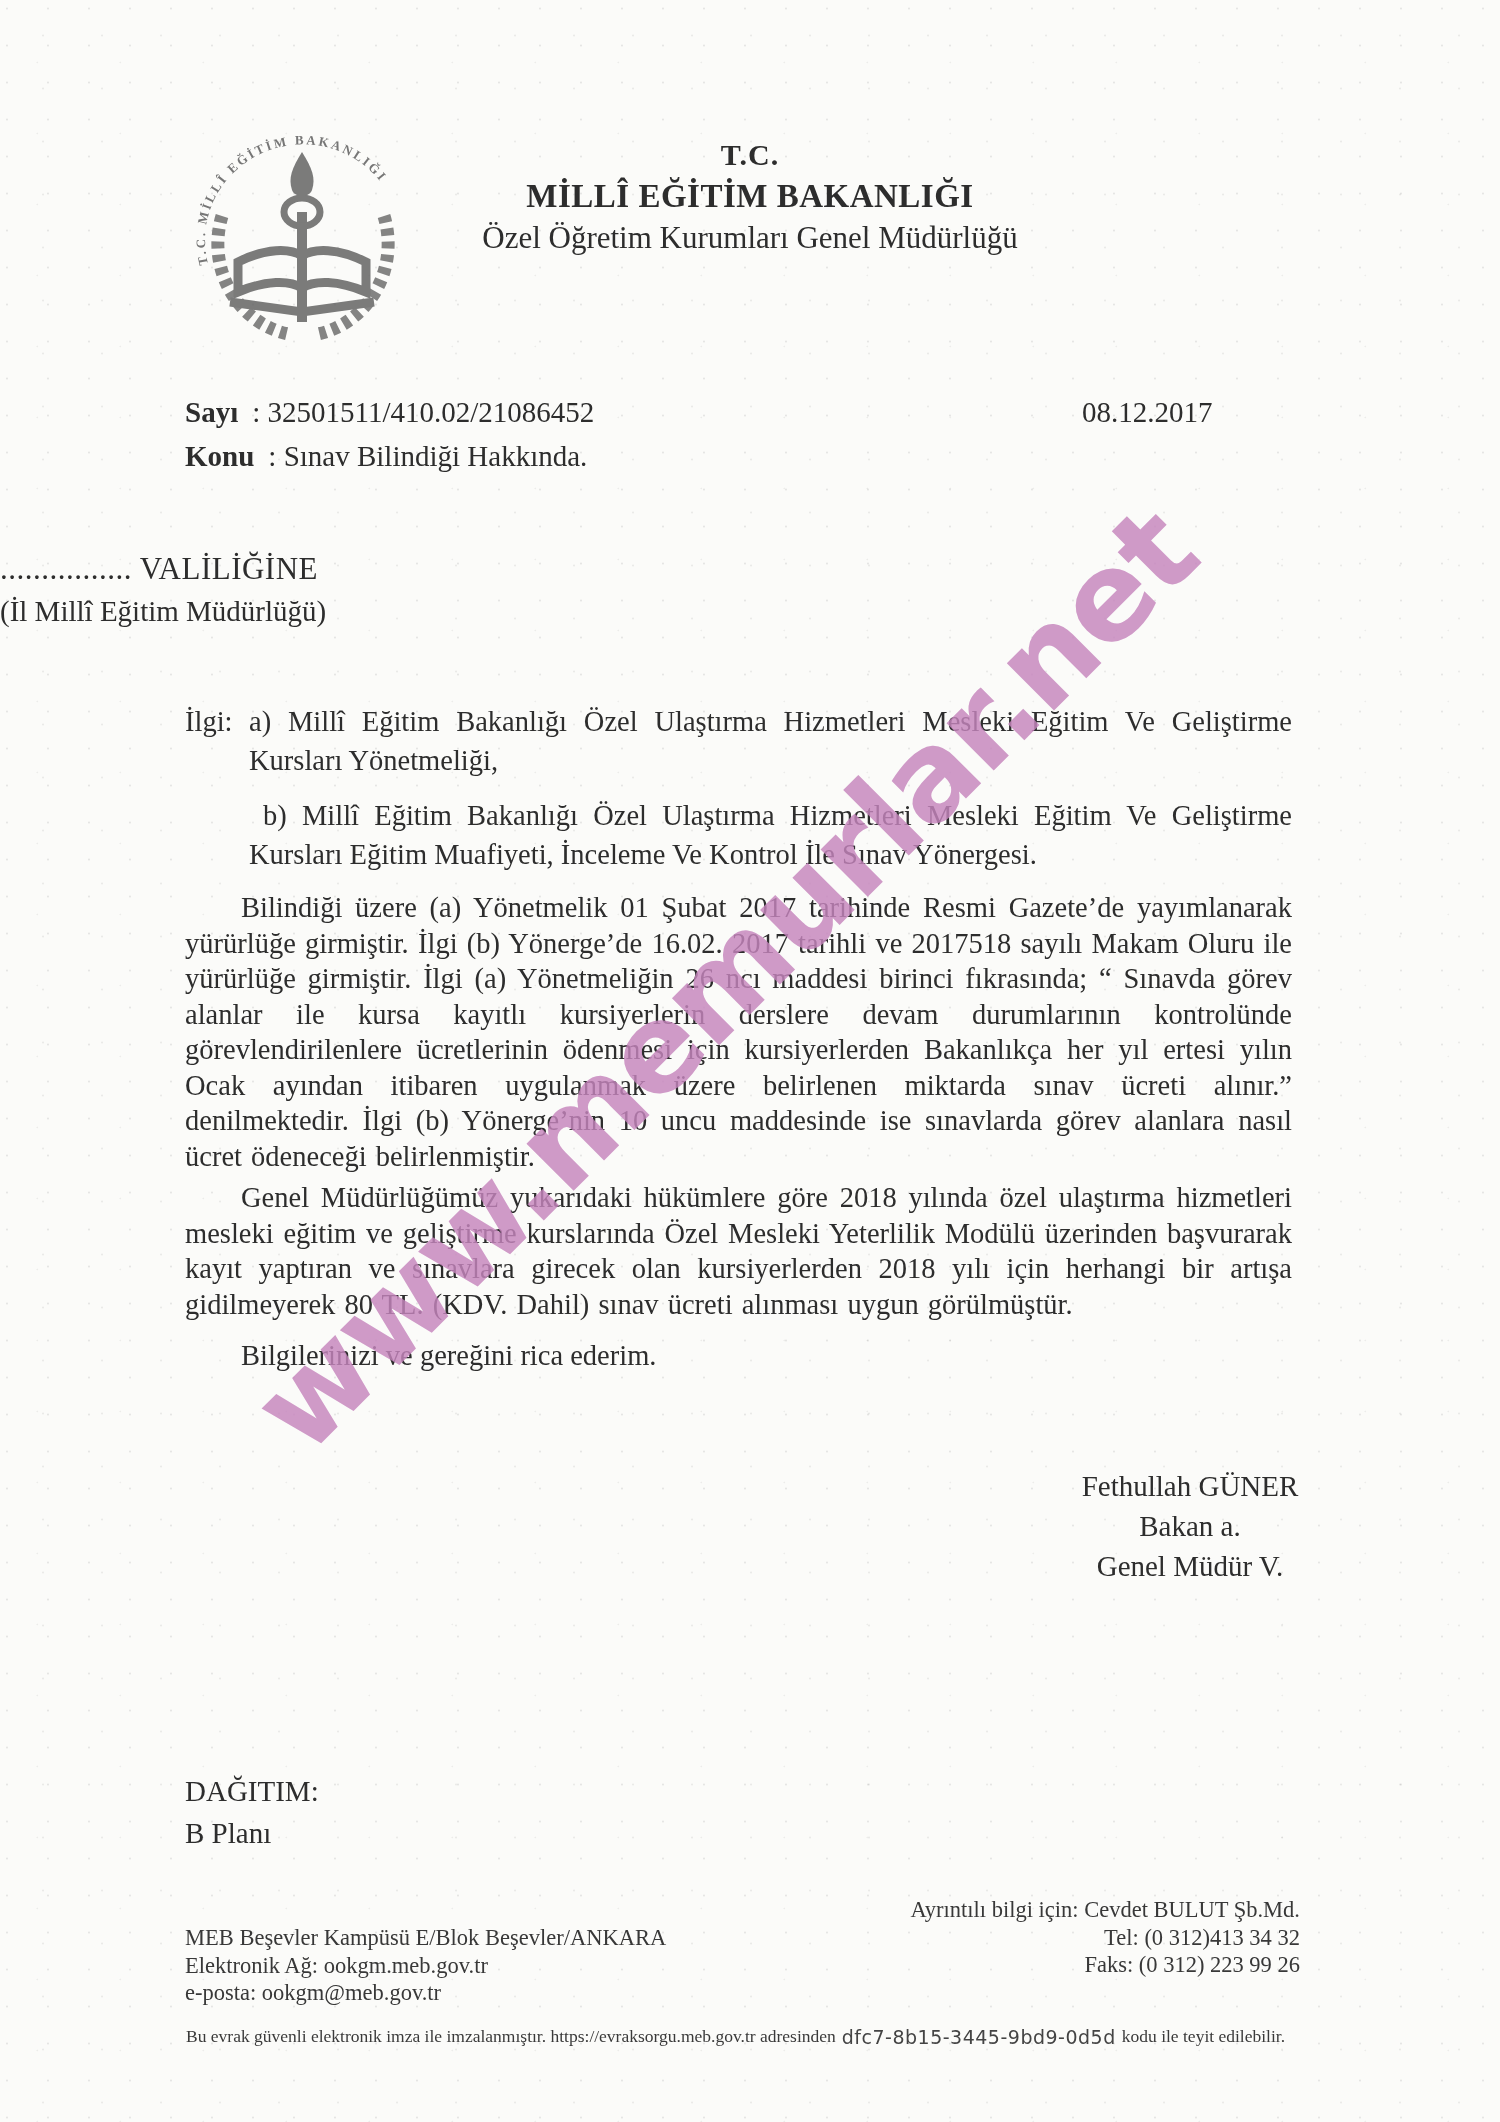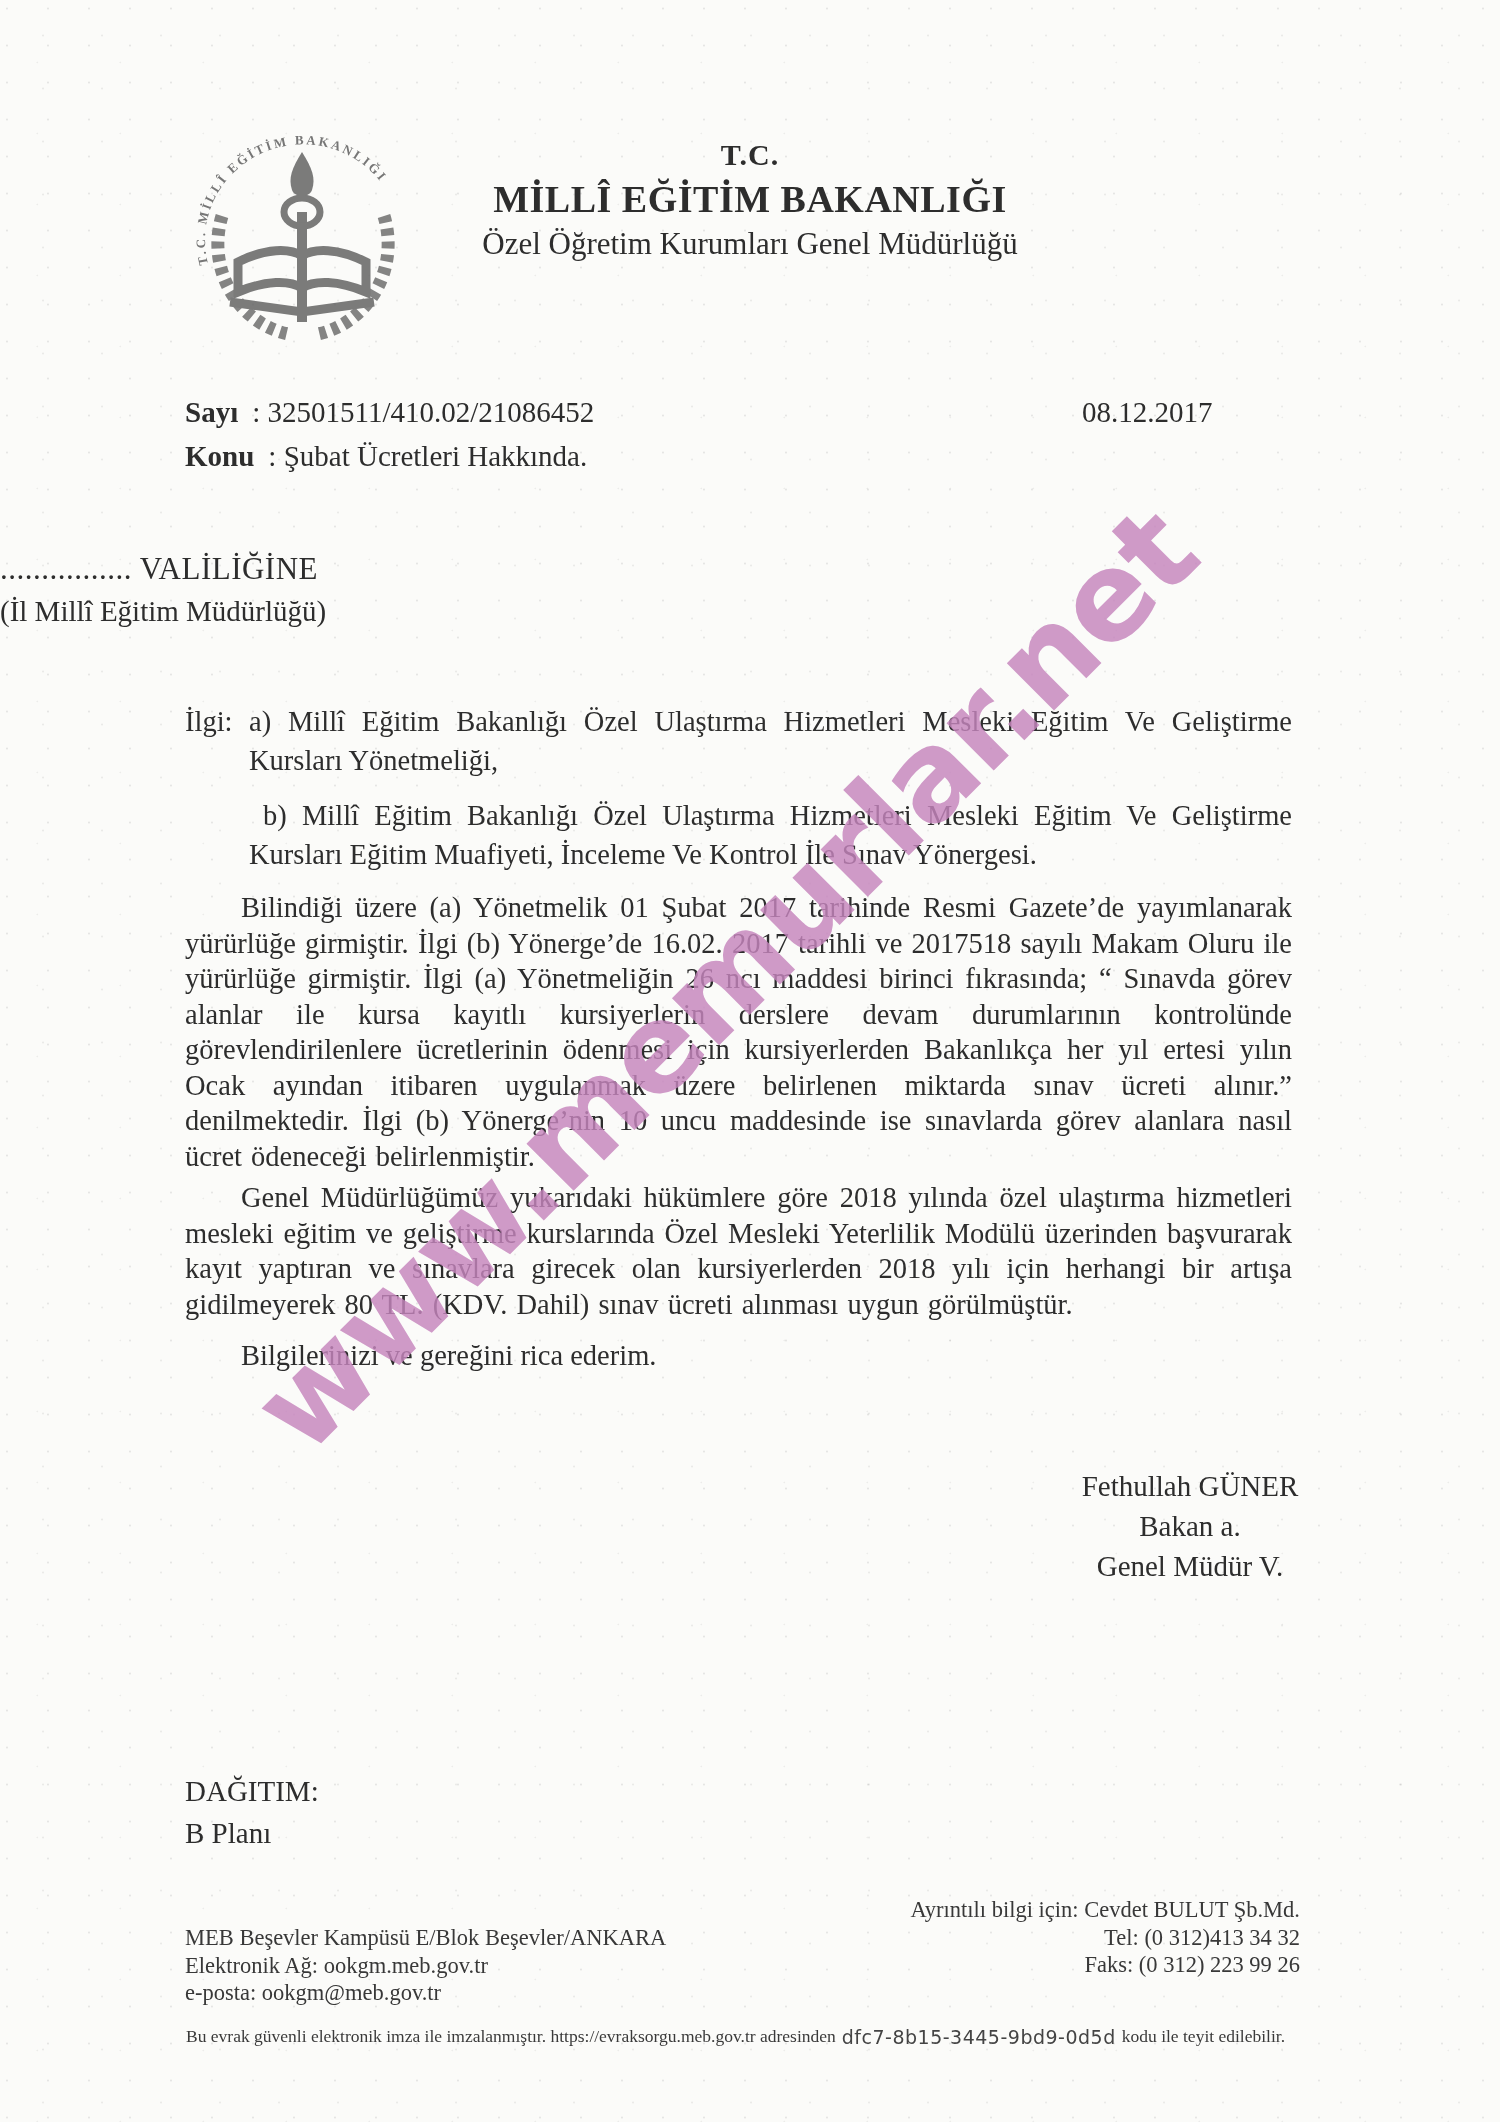--- a/index.html
+++ b/index.html
@@ -14,21 +14,21 @@
       radial-gradient(circle at 45% 88%, rgba(40,40,40,0.07) 0.5px, transparent 1.2px);
     background-size:41px 37px, 59px 53px, 83px 71px;
     font-family:"Liberation Serif", serif;
     color:#2d2d2d;
     overflow:hidden;
   }
   .abs{position:absolute;}
   
   .header-block{top:136px;left:0;width:100%;text-align:center;line-height:1.25;}
   .hdr-tc{font-size:30px;font-weight:bold;letter-spacing:1px;}
-  .hdr-ministry{font-size:38px;font-weight:bold;letter-spacing:0.5px;margin-top:2px;}
+  .hdr-ministry{font-size:33px;font-weight:bold;letter-spacing:0.5px;margin-top:2px;}
   .hdr-dir{font-size:31px;margin-top:2px;}
   .logo{top:116px;left:180px;width:246px;height:240px;filter:blur(0.4px) grayscale(1);opacity:0.82;}
   
   .meta{top:390px;left:185px;width:1110px;font-size:29px;line-height:44px;}
   .meta b{font-weight:bold;}
   .meta .val{margin-left:14px;}
   .letter-date{position:absolute;left:897px;top:0;}
   
   .addressee{top:548px;left:0;width:100%;line-height:42px;}
   .addr1{font-size:31px;letter-spacing:0.5px;}
@@ -100,21 +100,21 @@
     <div class="hdr-ministry">MİLLÎ EĞİTİM BAKANLIĞI</div>
     <div class="hdr-dir">Özel Öğretim Kurumları Genel Müdürlüğü</div>
   </div>
 
   <div class="abs meta doc-text">
     <div>
       <b>Sayı</b><span class="val">: 32501511/410.02/21086452</span>
       <span class="letter-date">08.12.2017</span>
     </div>
     <div>
-      <b>Konu</b><span class="val">: Şubat Ücretleri Hakkında.</span>
+      <b>Konu</b><span class="val">: Sınav Bilindiği Hakkında.</span>
     </div>
   </div>
 
   <div class="abs addressee doc-text">
     <div class="addr1">................ VALİLİĞİNE</div>
     <div class="addr2">(İl Millî Eğitim Müdürlüğü)</div>
   </div>
 
   <div class="abs ilgi doc-text ilgi-row">
     <div class="ilgi-label">İlgi:</div>

